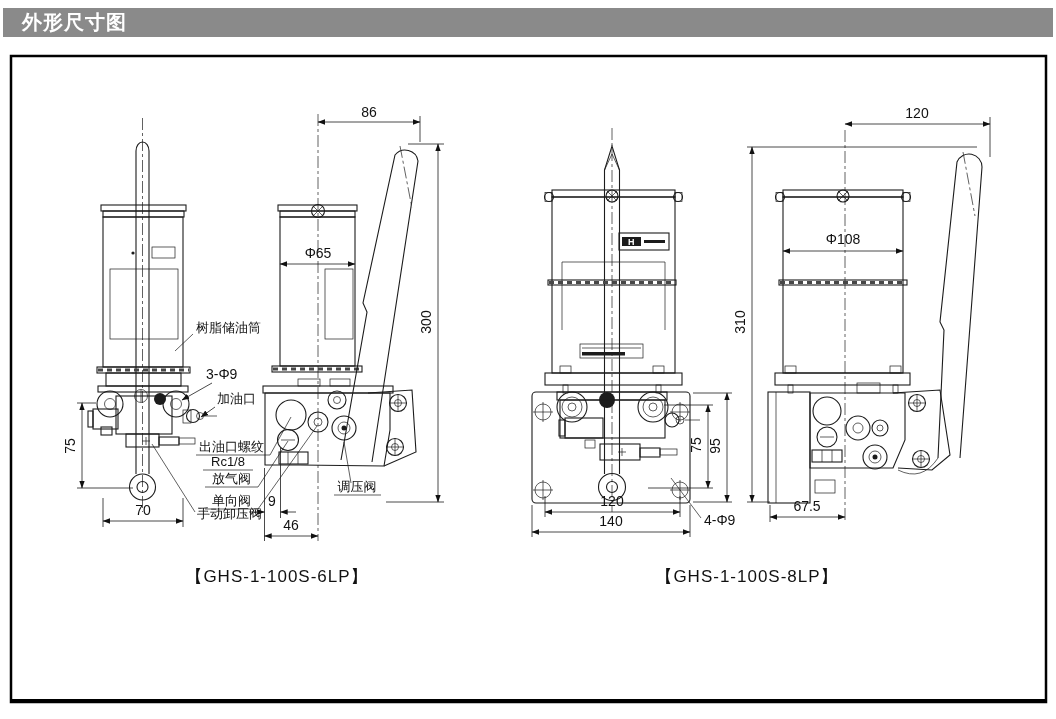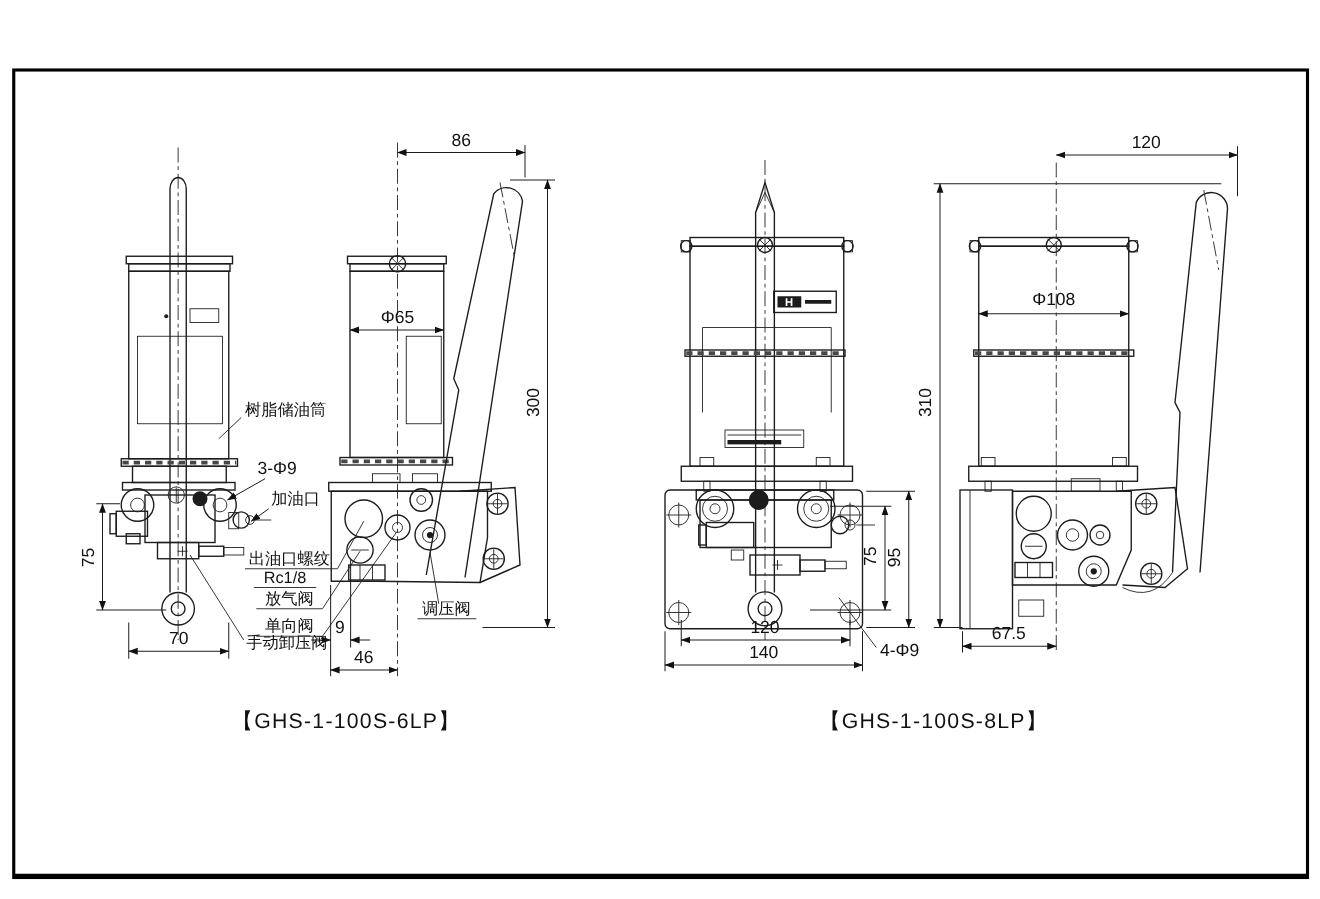--- a/index.html
+++ b/index.html
@@ -19,20 +19,23 @@
   text.zh{font-family:"Liberation Sans",sans-serif;font-size:13px;fill:#111;}
   text.cap{font-family:"Liberation Sans",sans-serif;font-size:17px;fill:#111;letter-spacing:1px;}
   text.np{font-family:"Liberation Sans",sans-serif;font-size:9px;font-weight:bold;fill:#fff;}
   .mid{text-anchor:middle;}
 </style>
 </head>
 <body>
 
 <div class="page">
 
+  <div class="banner">
+    <span>外形尺寸图</span>
+  </div>
 
   <svg width="1056" height="719" viewBox="0 0 1056 719">
     <defs>
       <marker id="ar" viewBox="0 0 10 10" refX="9" refY="5" markerWidth="10" markerHeight="10" orient="auto-start-reverse">
         <path d="M0,1.6 L9.5,5 L0,8.4 Z" fill="#111"></path>
       </marker>
     </defs>
 
     <g>
       <rect x="11" y="56" width="1035" height="646" fill="none" stroke="#000" stroke-width="2.5"></rect>

